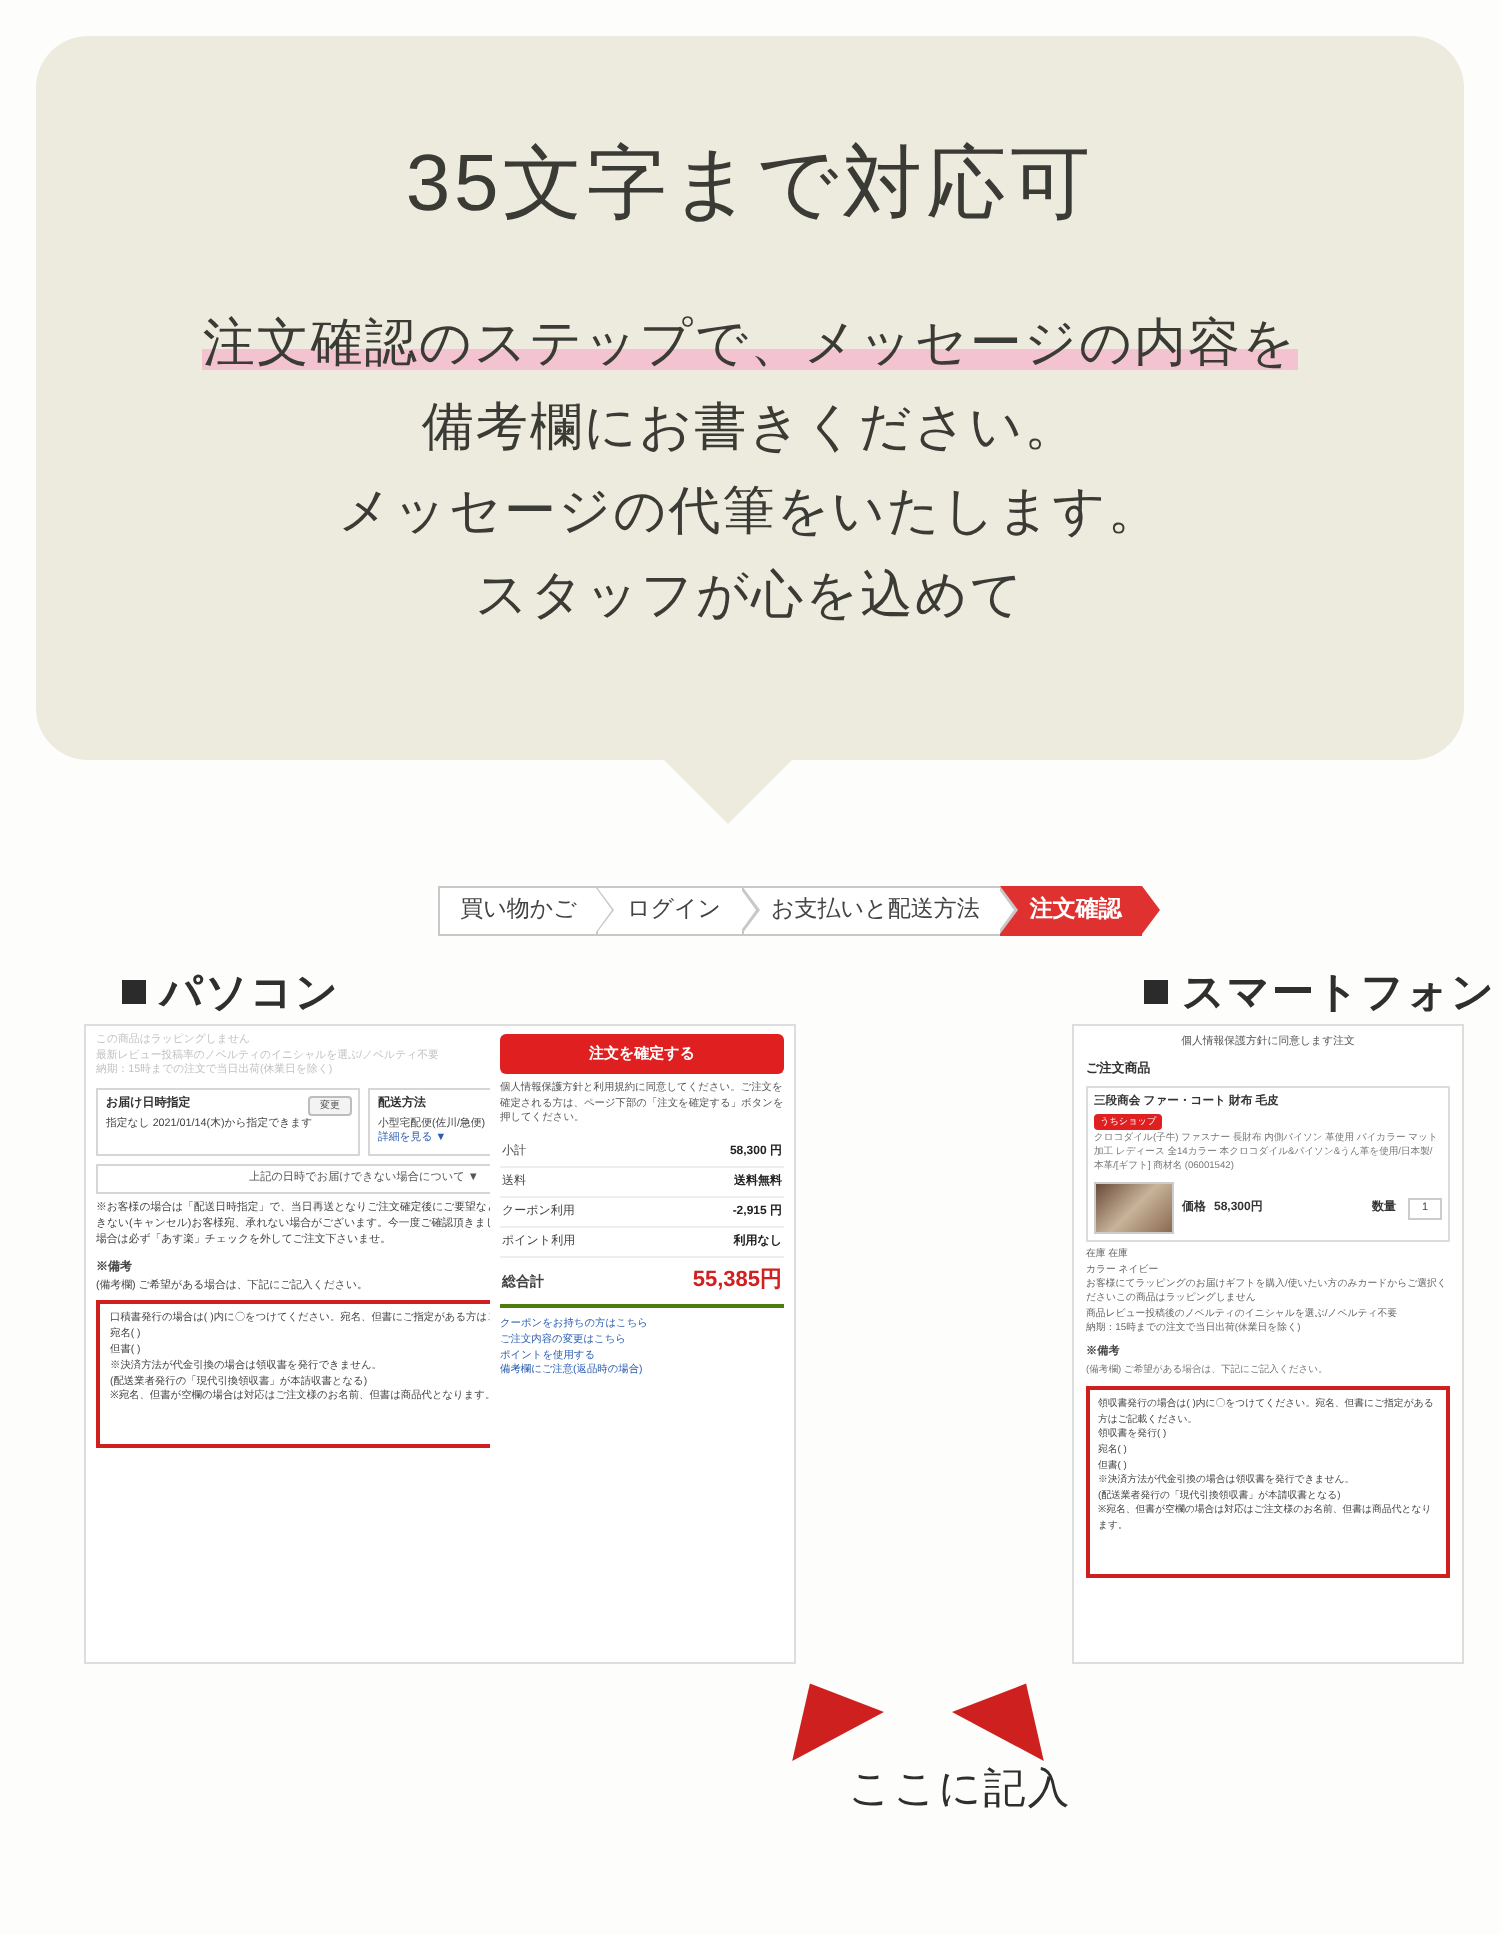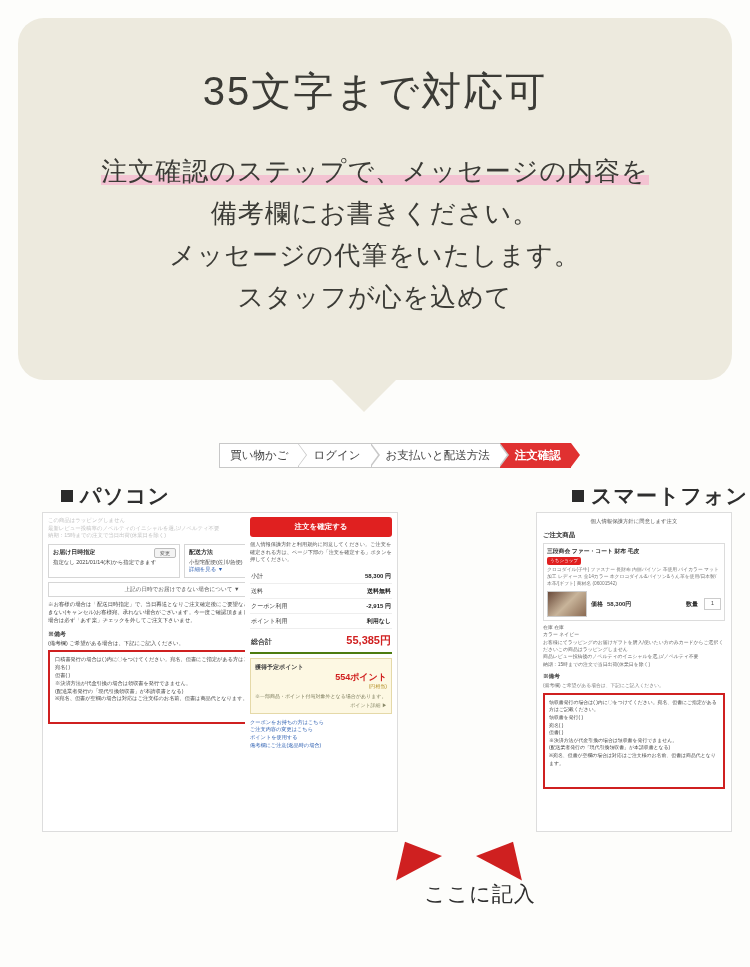--- a/index.html
+++ b/index.html
@@ -439,27 +439,20 @@
       <div class="sumrow">
         <span class="lbl">ポイント利用</span>
         <span class="val">利用なし</span>
       </div>
       <div class="total">
         <span class="lbl">総合計</span>
         <span class="val">55,385円</span>
       </div>
     </div>
 
-    <div class="pointbox">
-      <div class="t">獲得予定ポイント</div>
-      <div class="v">554ポイント</div>
-      <div class="u">(円相当)</div>
-      <div class="n">※一部商品・ポイント付与対象外となる場合があります。</div>
-      <div class="d">ポイント詳細 ▶</div>
-    </div>
 
     <div class="blue-links">
       <div>クーポンをお持ちの方はこちら</div>
       <div>ご注文内容の変更はこちら</div>
       <div>ポイントを使用する</div>
       <div>備考欄にご注意(返品時の場合)</div>
     </div>
   </div>
 </div>
 

